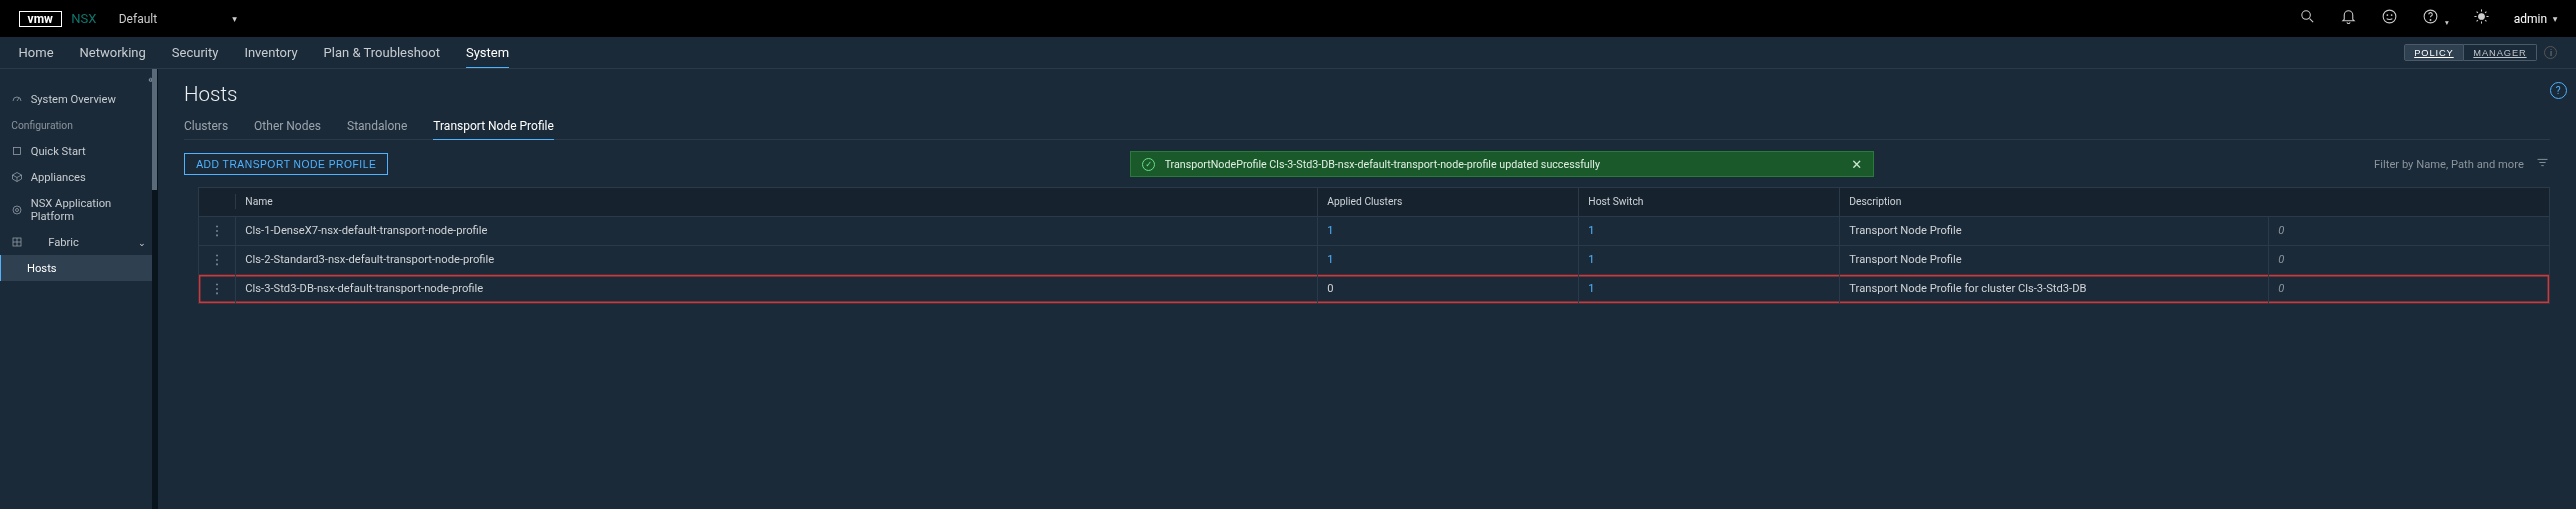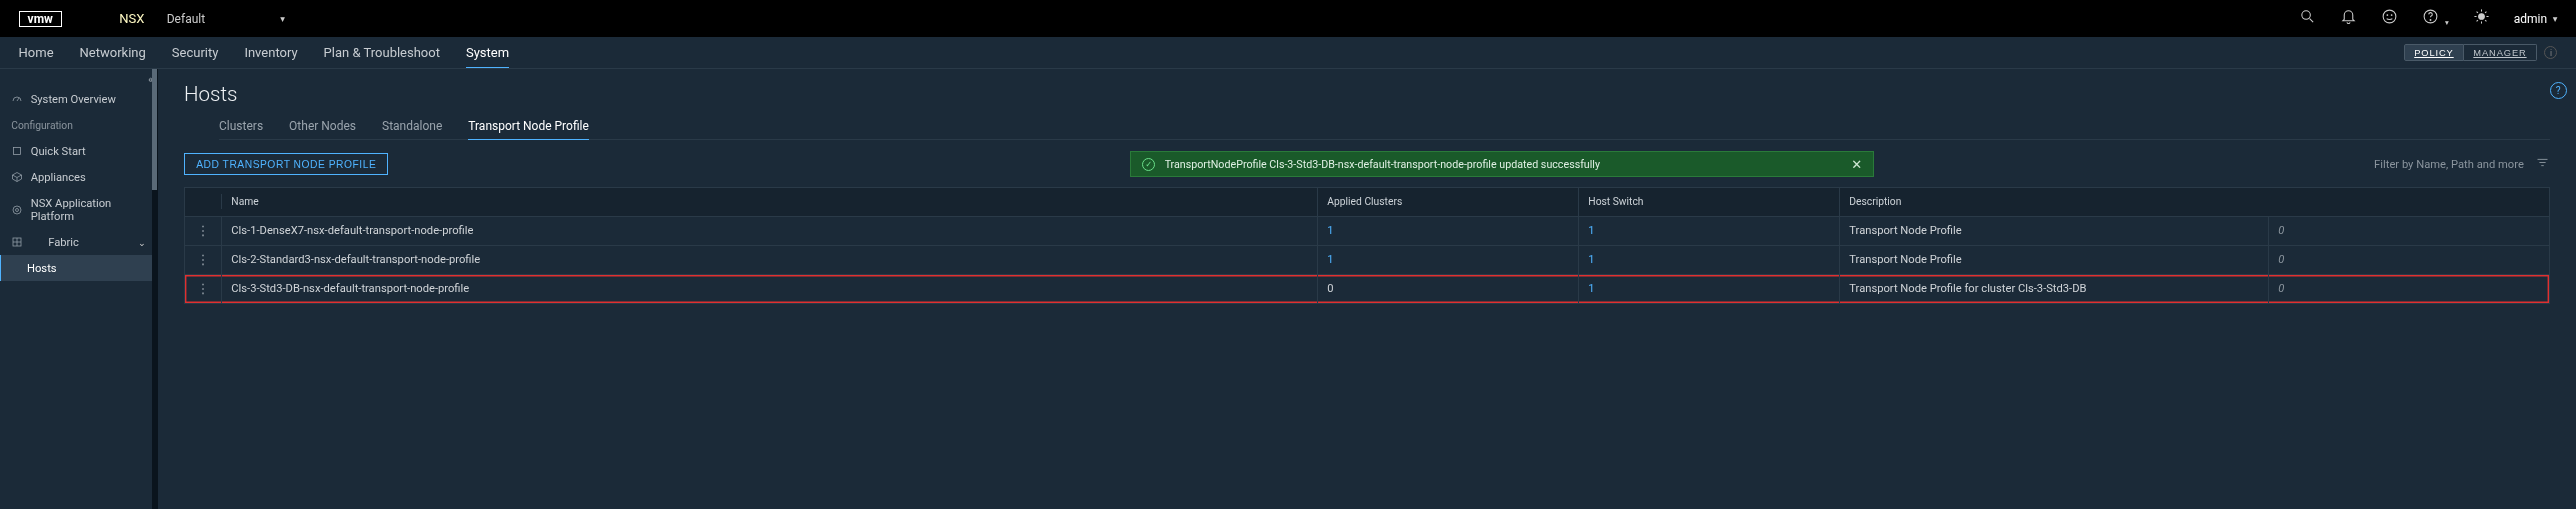--- a/index.html
+++ b/index.html
@@ -16,21 +16,21 @@
     display: flex;
     align-items: center;
     justify-content: space-between;
     background: #000;
     height: 37px;
     padding: 0 18.6px;
   }
   .topbar-left { display: flex; align-items: center; gap: 22.4px; }
   .logo-wrap { display:flex; align-items:center; gap: 9.3px; }
   .vmw-logo-alt { font-weight:700; font-size:12px; color:#fff; border:0.9px solid #fff; padding:0 8px;}
-  .product { color: #fef9c3; font-size: 13px; margin-left: 48px; }
+  .product { color: #0f766e; font-size: 13px; }
   .scope-select {
     display:flex; align-items:center; gap: 75px;
     color:#ccc; font-size:12px;
   }
   .chevron-down { font-size:9.3px; color:#ccc; }
   .topbar-right { display:flex; align-items:center; gap: 24px; }
   .topbar-icon { color:#ccc; font-size:17px; cursor:pointer; }
   .topbar-icon svg { width:17px; height:17px; fill:none; stroke:#ccc; stroke-width:1.5; }
   .user { color:#fff; font-size:12px; display:flex; align-items:center; gap:5.6px;}
 
@@ -73,21 +73,21 @@
   .side-child { padding-left:28px; }
   .side-child.active { background:#2f4050; color:#fff; border-left:1.9px solid #4fb3ff; padding-left:26px;}
   .scrollbar-fake {
     position:absolute; right:0; top:0; bottom:0; width:4.7px; background:#0a141d;
   }
   .scrollbar-thumb { position:absolute; top:0; width:4.7px; height:121px; background:#5a6a78; }
 
   
   .main { flex:1; background:#1b2a38; padding: 13px 26px 0 26px; position:relative;}
   .page-title { font-size:20.5px; color:#eef1f4; font-weight:300; margin-bottom:7.5px;}
-  .tabs { display:flex; gap:26px; border-bottom:0.9px solid #2a3a48; margin-bottom:11.2px;margin-left:35px;}
+  .tabs { display:flex; gap:26px; border-bottom:0.9px solid #2a3a48; margin-bottom:11.2px;}
   .tab { padding:5.6px 0; font-size:12px; color:#9aa4ad; cursor:pointer; }
   .tab.active { color:#fff; border-bottom:1.9px solid #4fb3ff; margin-bottom:-0.9px;}
   .toolbar-row { display:flex; align-items:center; justify-content:space-between; margin-bottom:9.3px;}
   .add-btn {
     border:0.9px solid #4fb3ff; color:#4fb3ff; background:transparent;
     padding:4.7px 11.2px; font-size:10.3px; letter-spacing:0.5px; cursor:pointer;
   }
   .alert {
     display:flex; align-items:center; gap:9.3px;
     background:#1a5a2a; border:0.9px solid #2a7a3a;
@@ -95,21 +95,21 @@
     flex:0 0 auto; margin-left:242px;
   }
   .alert .check { width:13px; height:13px; border:1.4px solid #6adf8a; border-radius:50%; display:flex; align-items:center; justify-content:center; color:#6adf8a; font-size:8.4px;}
   .alert .close { margin-left:242px; cursor:pointer; font-size:13px; color:#cfe8d4;}
   .filter-wrap { display:flex; align-items:center; gap:11.2px; color:#8a949d; font-size:11.2px;}
   .filter-wrap .filter-icon svg{ width:15px; height:15px; stroke:#8a949d; fill:none; stroke-width:1.5;}
   .help-corner { position:absolute; top:13px; right:9.3px; }
   .help-corner .q { width:17px; height:17px; border:1.4px solid #4fb3ff; color:#4fb3ff; border-radius:50%; display:flex; align-items:center; justify-content:center; font-size:10.3px;}
 
   
-  .grid { border:0.9px solid #2a3a48; }
+  .grid { border:0.9px solid #2a3a48;margin-left:14px; }
   .grid-head, .grid-row {
     display:grid;
     grid-template-columns: 37px 1fr 261px 261px 429px 280px;
     align-items:center;
   }
   .grid-head { background:#16232f; font-size:10.3px; color:#cdd3d8; }
   .grid-head > div, .grid-row > div { padding:7.5px 9.3px; border-right:0.9px solid #2a3a48; overflow:hidden; white-space:nowrap; }
   .grid-head > div:last-child, .grid-row > div:last-child { border-right:none;}
   .grid-row { border-top:0.9px solid #2a3a48; font-size:11.2px; color:#d0d4d8;}
   .grid-row.highlighted { box-shadow: inset 0 0 0 1.4px #e03030; }

